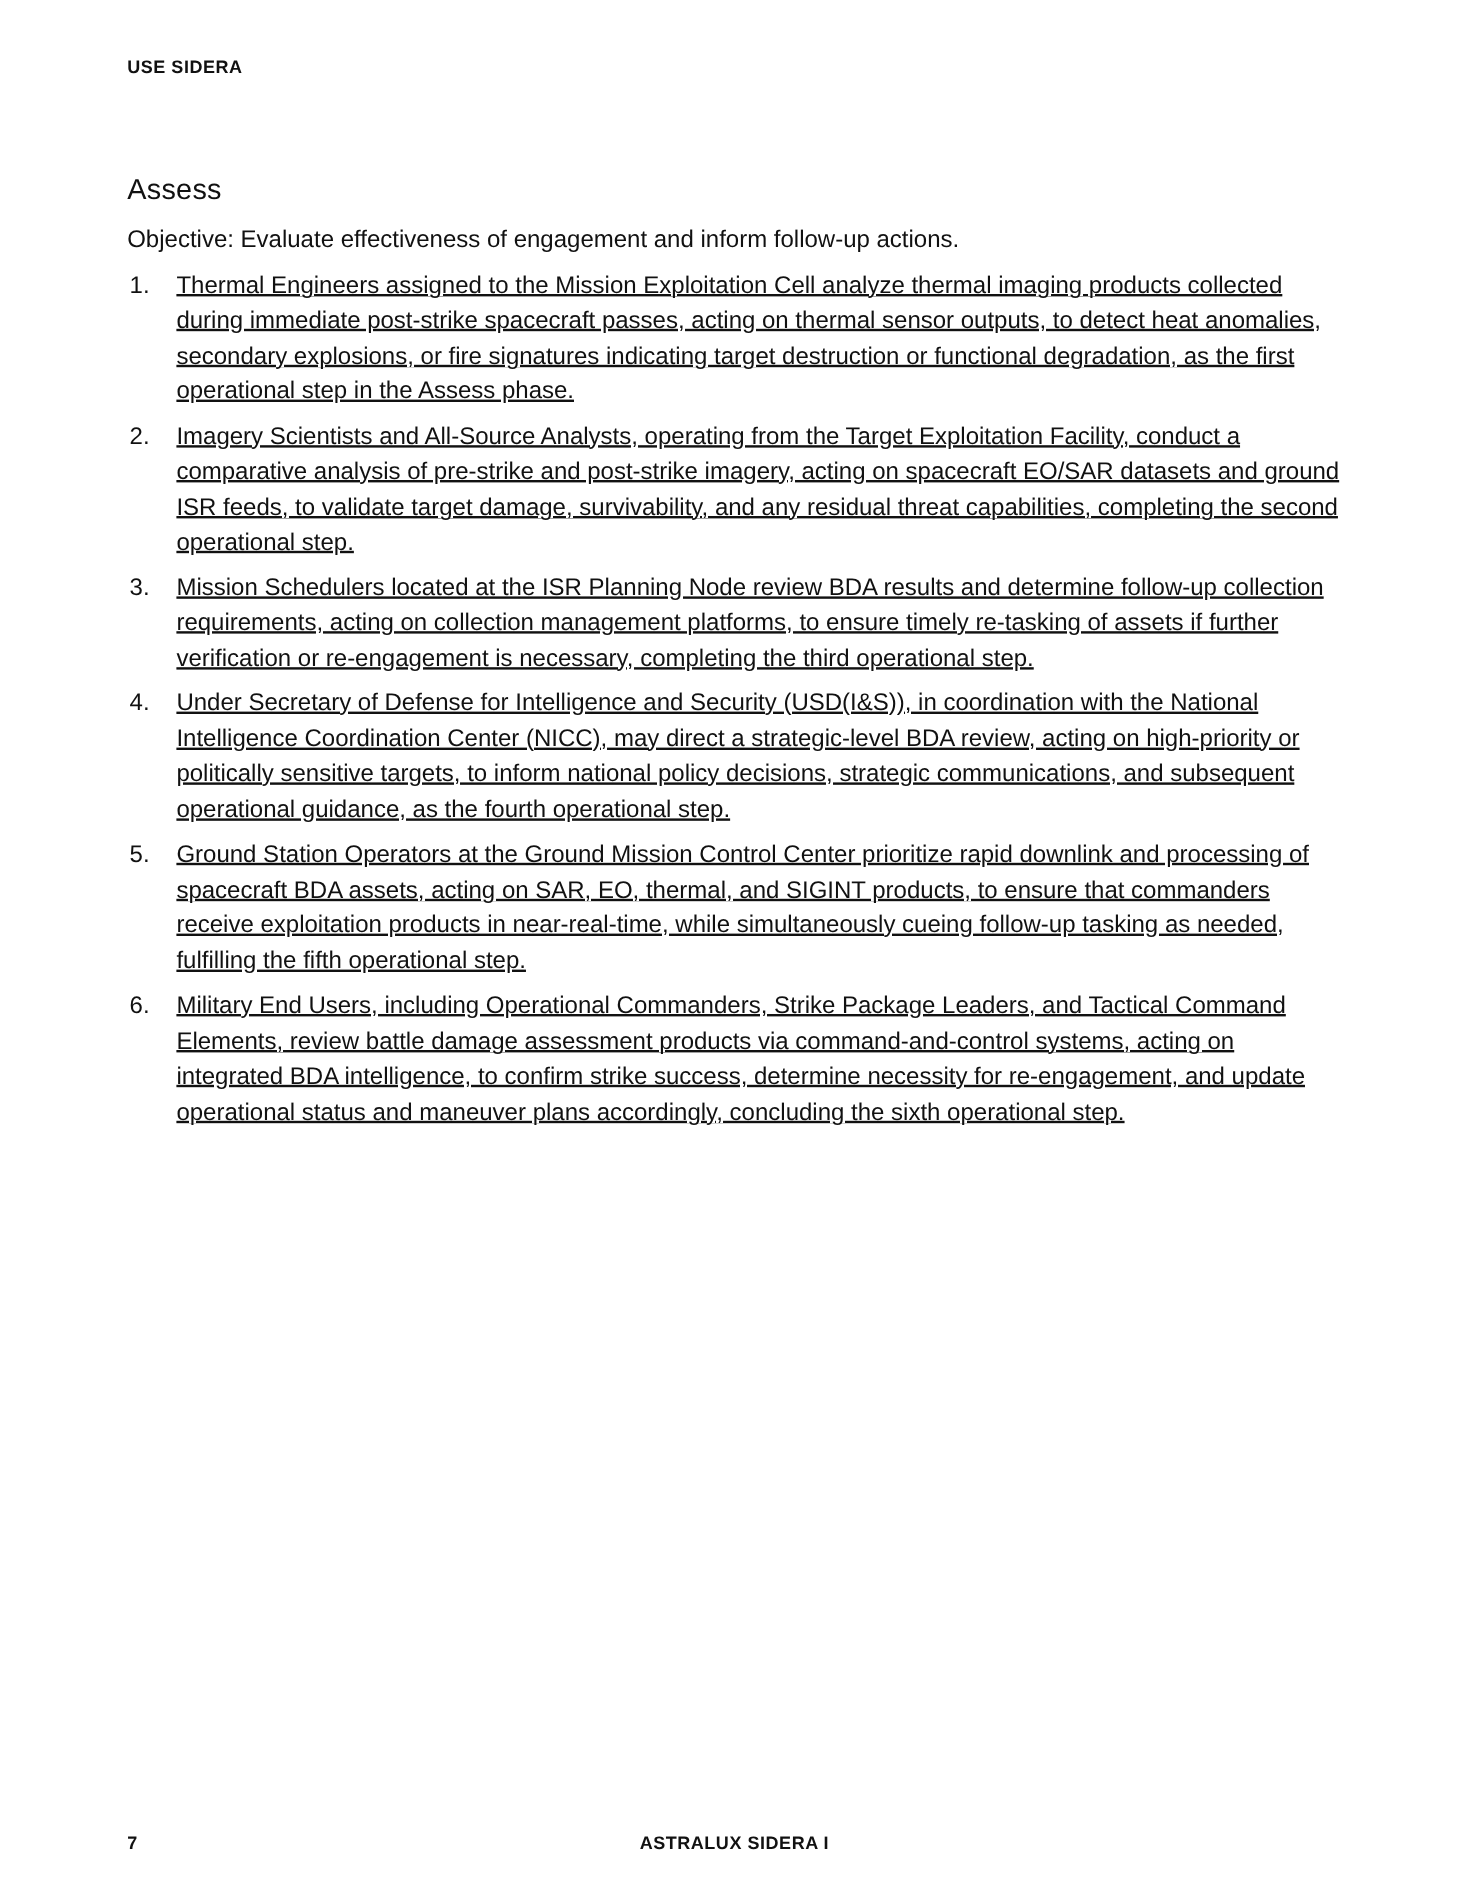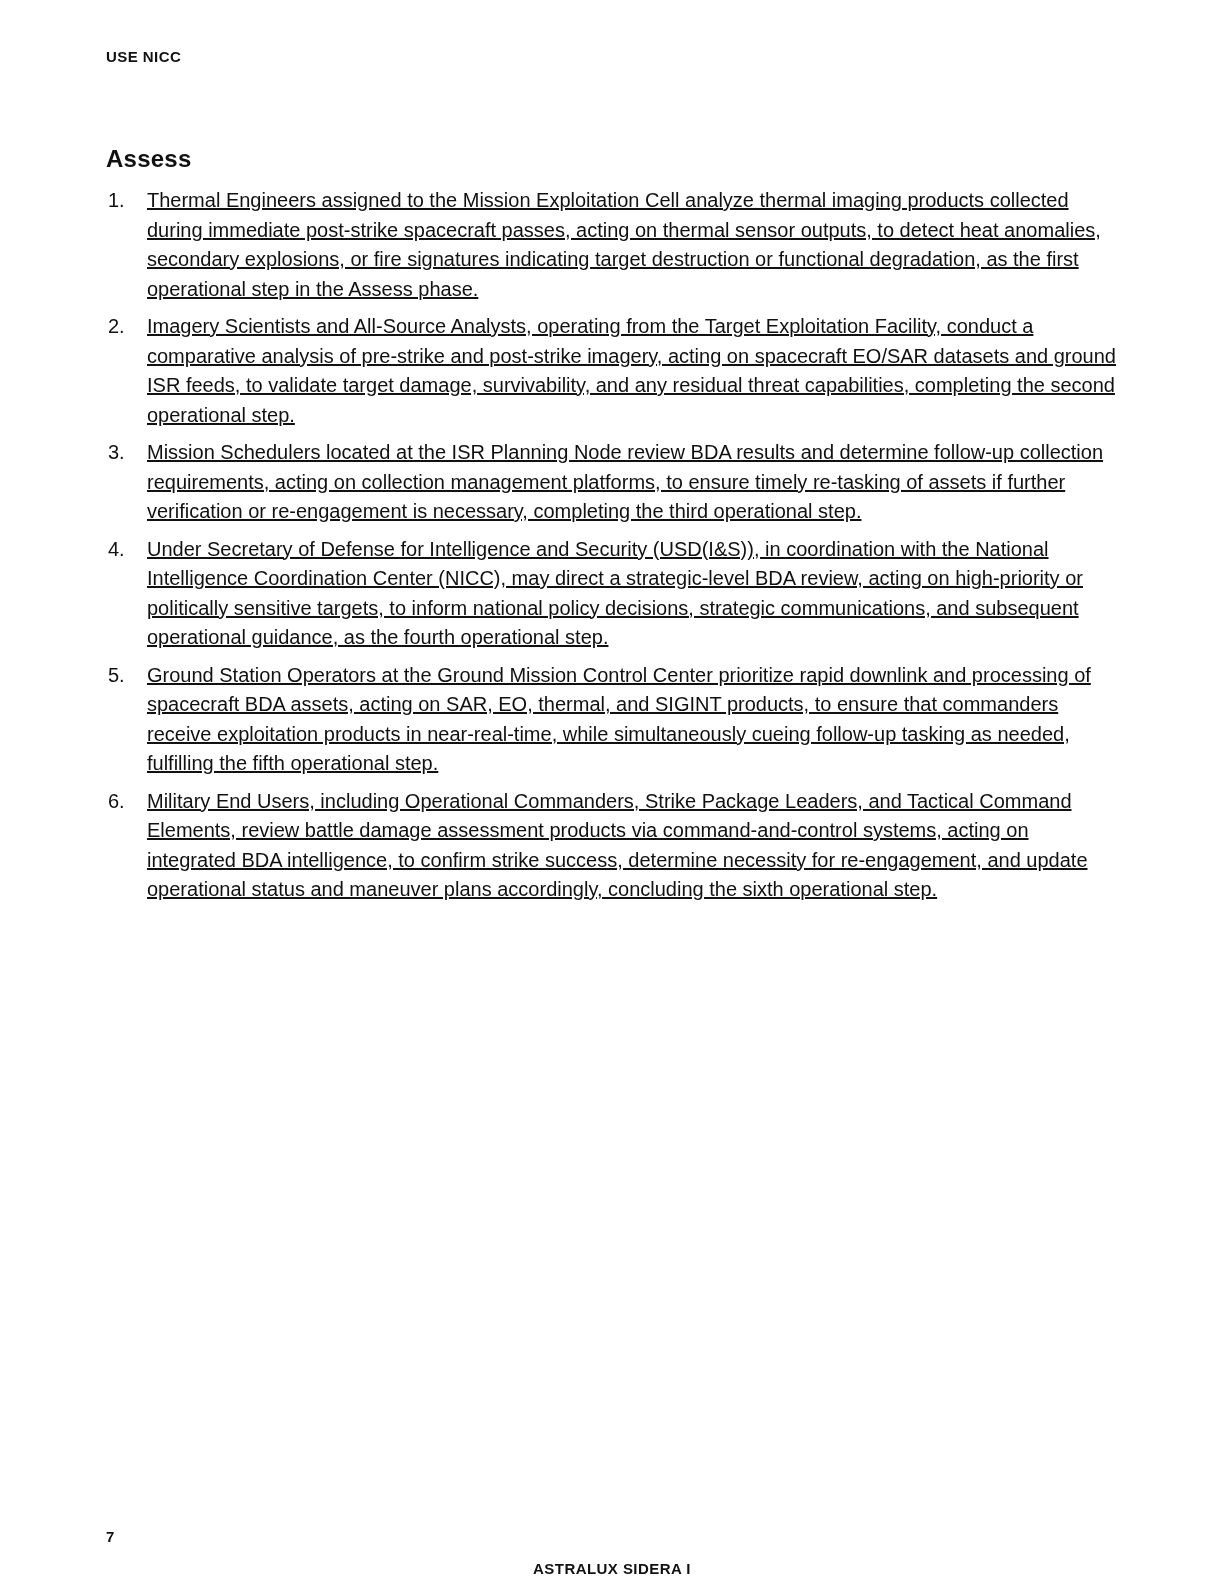--- a/index.html
+++ b/index.html
@@ -31,21 +31,21 @@
     color: #111111;
   }
   .content {
     position: absolute;
     top: 144px;
     left: 106px;
     right: 104px;
   }
   .section-title {
     font-size: 24px;
-    font-weight: 700;
+    font-weight: 400;
     line-height: 30px;
     margin: 0 0 12px 0;
     letter-spacing: 0.01em;
     color: #111111;
   }
   .objective {
     font-size: 20px;
     line-height: 29.5px;
     margin: 0 0 4px 0;
   }
@@ -84,34 +84,34 @@
     position: absolute;
     left: 0;
     top: 0;
   }
   .page-footer .doc-title {
     position: absolute;
     left: 0;
     right: 0;
     top: 0;
     text-align: center;
-    margin-top: 32px;
   }
 </style>
 </head>
 <body>
 
 <div class="page">
 
-  <div class="running-header">USE NICC</div>
+  <div class="running-header">USE SIDERA</div>
 
   <div class="content">
 
     <h1 class="section-title">Assess</h1>
 
+    <p class="objective">Objective: Evaluate effectiveness of engagement and inform follow-up actions.</p>
 
     <ol class="steps">
       <li>
         <span class="num">1.</span>
         <span class="item-text">Thermal Engineers assigned to the Mission Exploitation Cell analyze thermal imaging products collected during immediate post-strike spacecraft passes, acting on thermal sensor outputs, to detect heat anomalies, secondary explosions, or fire signatures indicating target destruction or functional degradation, as the first operational step in the Assess phase.</span>
       </li>
       <li>
         <span class="num">2.</span>
         <span class="item-text">Imagery Scientists and All-Source Analysts, operating from the Target Exploitation Facility, conduct a comparative analysis of pre-strike and post-strike imagery, acting on spacecraft EO/SAR datasets and ground ISR feeds, to validate target damage, survivability, and any residual threat capabilities, completing the second operational step.</span>
       </li>

